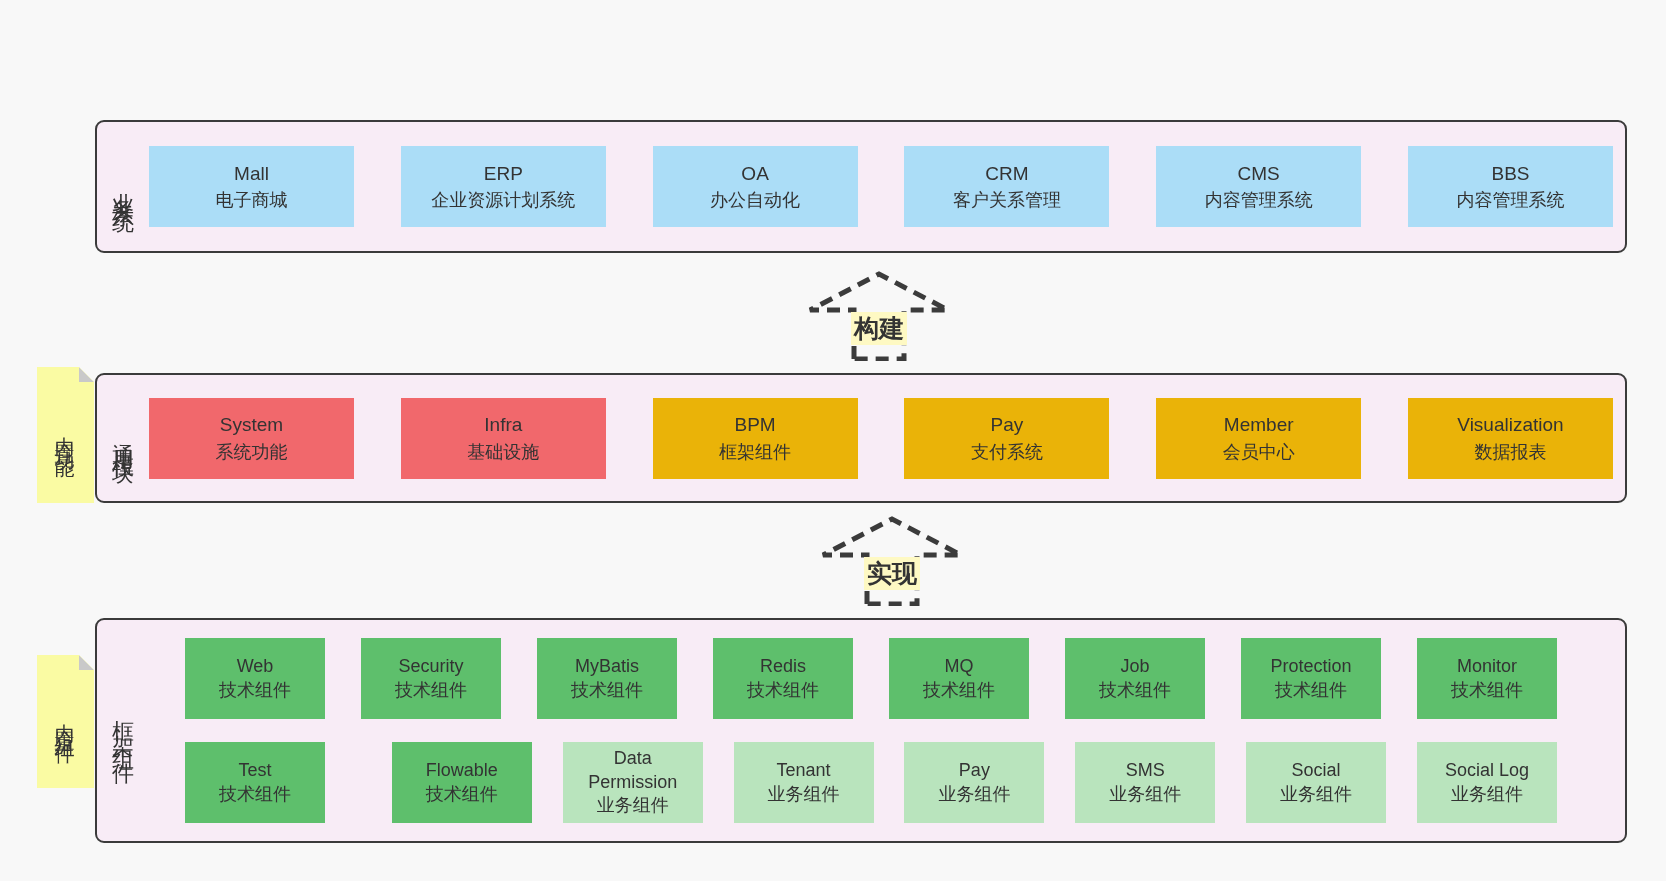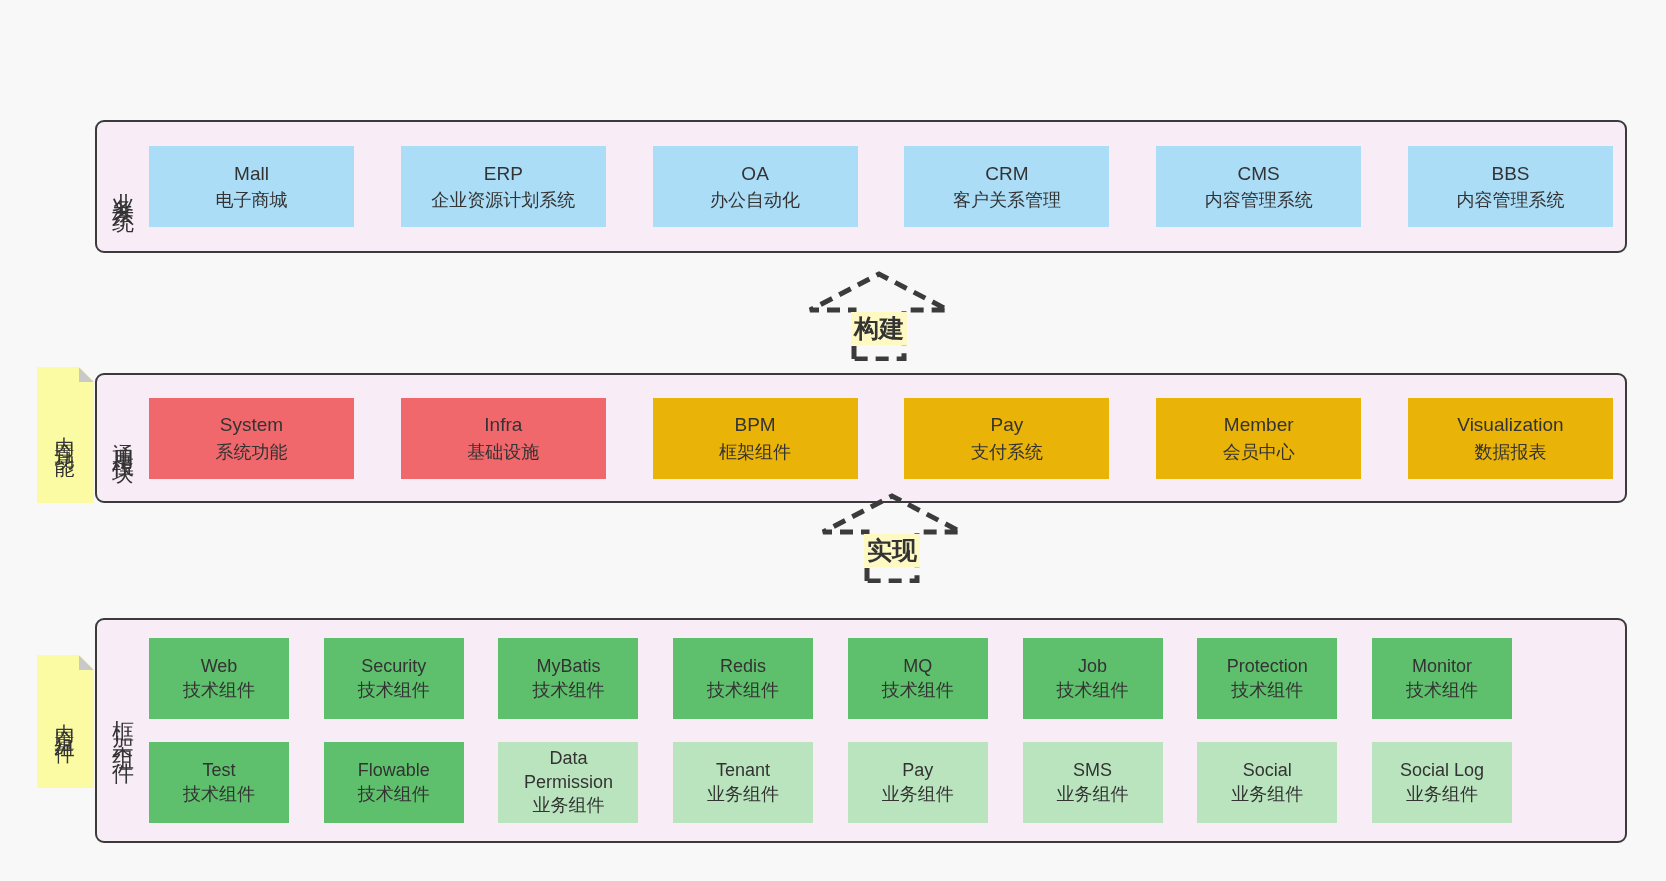--- a/index.html
+++ b/index.html
@@ -78,21 +78,21 @@
   #band-components .box { width:140px; height:81px; }
 
   .box-name { font-size:19px; line-height:1.45; }
   .box-desc { font-size:18px; line-height:1.45; }
   #band-components .box-name,
   #band-components .box-desc { font-size:18px; line-height:1.32; }
 
   .box[data-variant="blue"]        { background:#abddf7; }
   .box[data-variant="red"]         { background:#f1686c; }
   .box[data-variant="pink"]        { background:#eab308; }
-  .box[data-variant="green"]       { background:#5ebf6c; }
+  .box[data-variant="green"]       { background:#5ebf6c;margin-left:36px; }
   .box[data-variant="green-light"] { background:#b9e4bd; }
 
   
   .note {
     position:absolute;
     left:37px;
     width:57px;
     background:#fafba3;
     display:flex;
     align-items:center;
@@ -113,21 +113,21 @@
     text-orientation:upright;
     font-size:20px;
     letter-spacing:7px;
     color:#333;
     user-select:none;
   }
 
   
   .arrow { position:absolute; width:142px; height:90px; }
   #arrow-build     { left:808px; top:271px; }
-  #arrow-implement { left:821px; top:493px; }
+  #arrow-implement { left:821px; top:516px; }
   .arrow svg { display:block; width:142px; height:90px; }
   .arrow path {
     fill:none;
     stroke:#3b3b3b;
     stroke-width:5;
     stroke-dasharray:13 8;
   }
   .arrow-label {
     position:absolute;
     left:50%;

